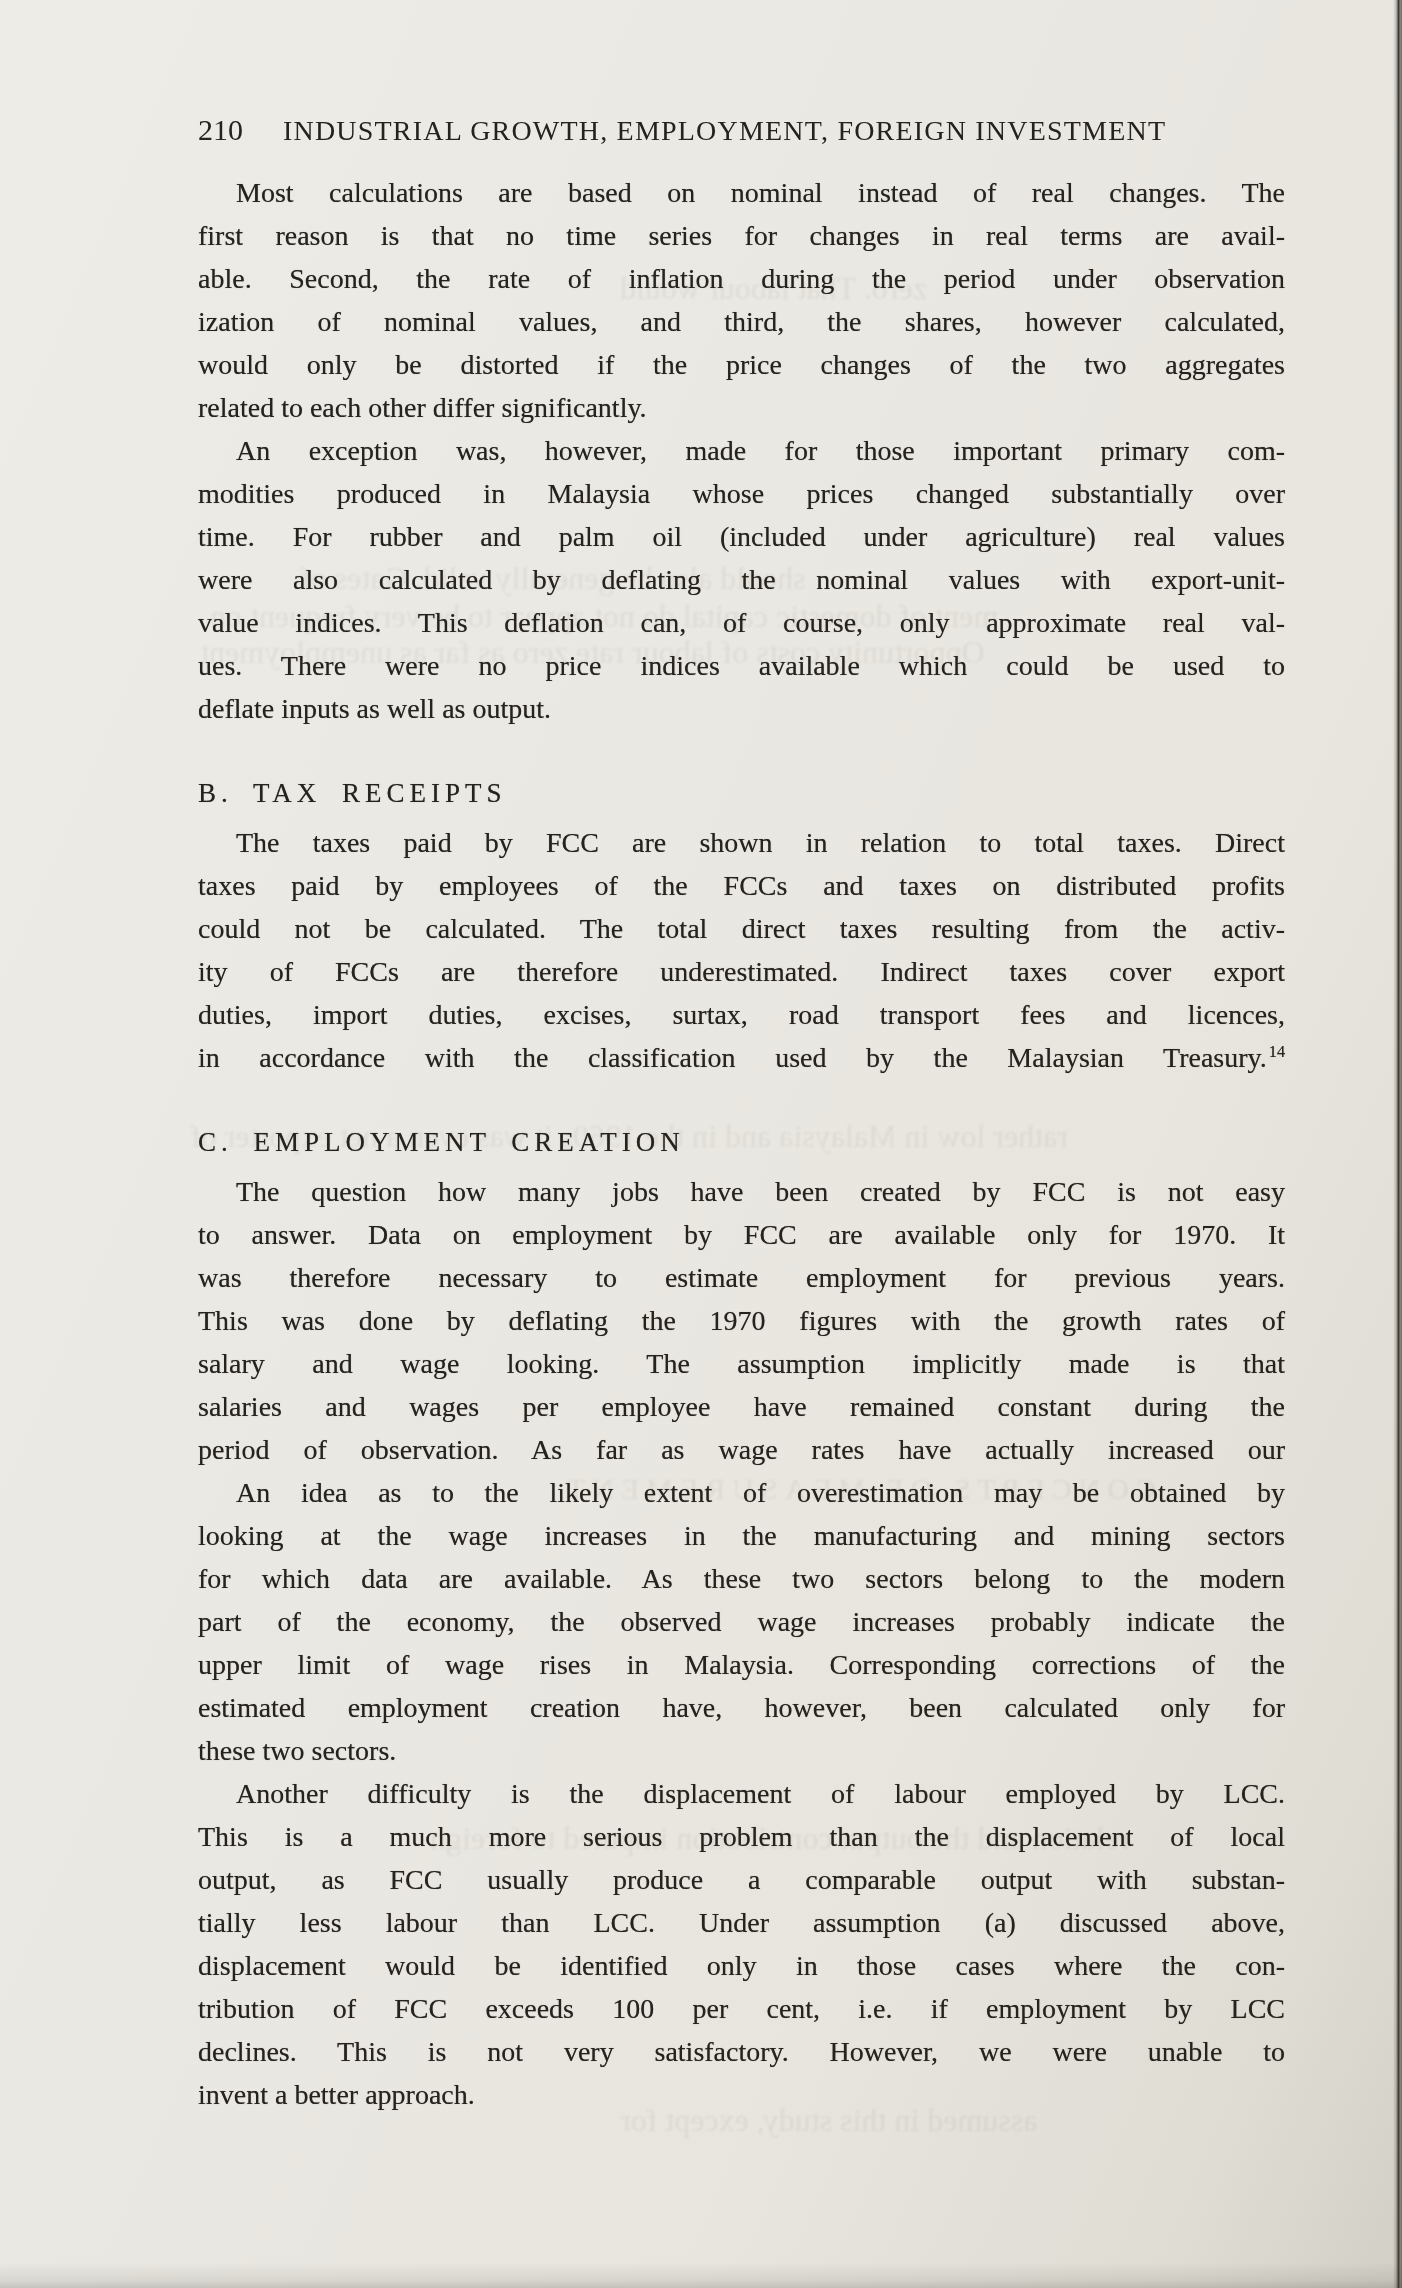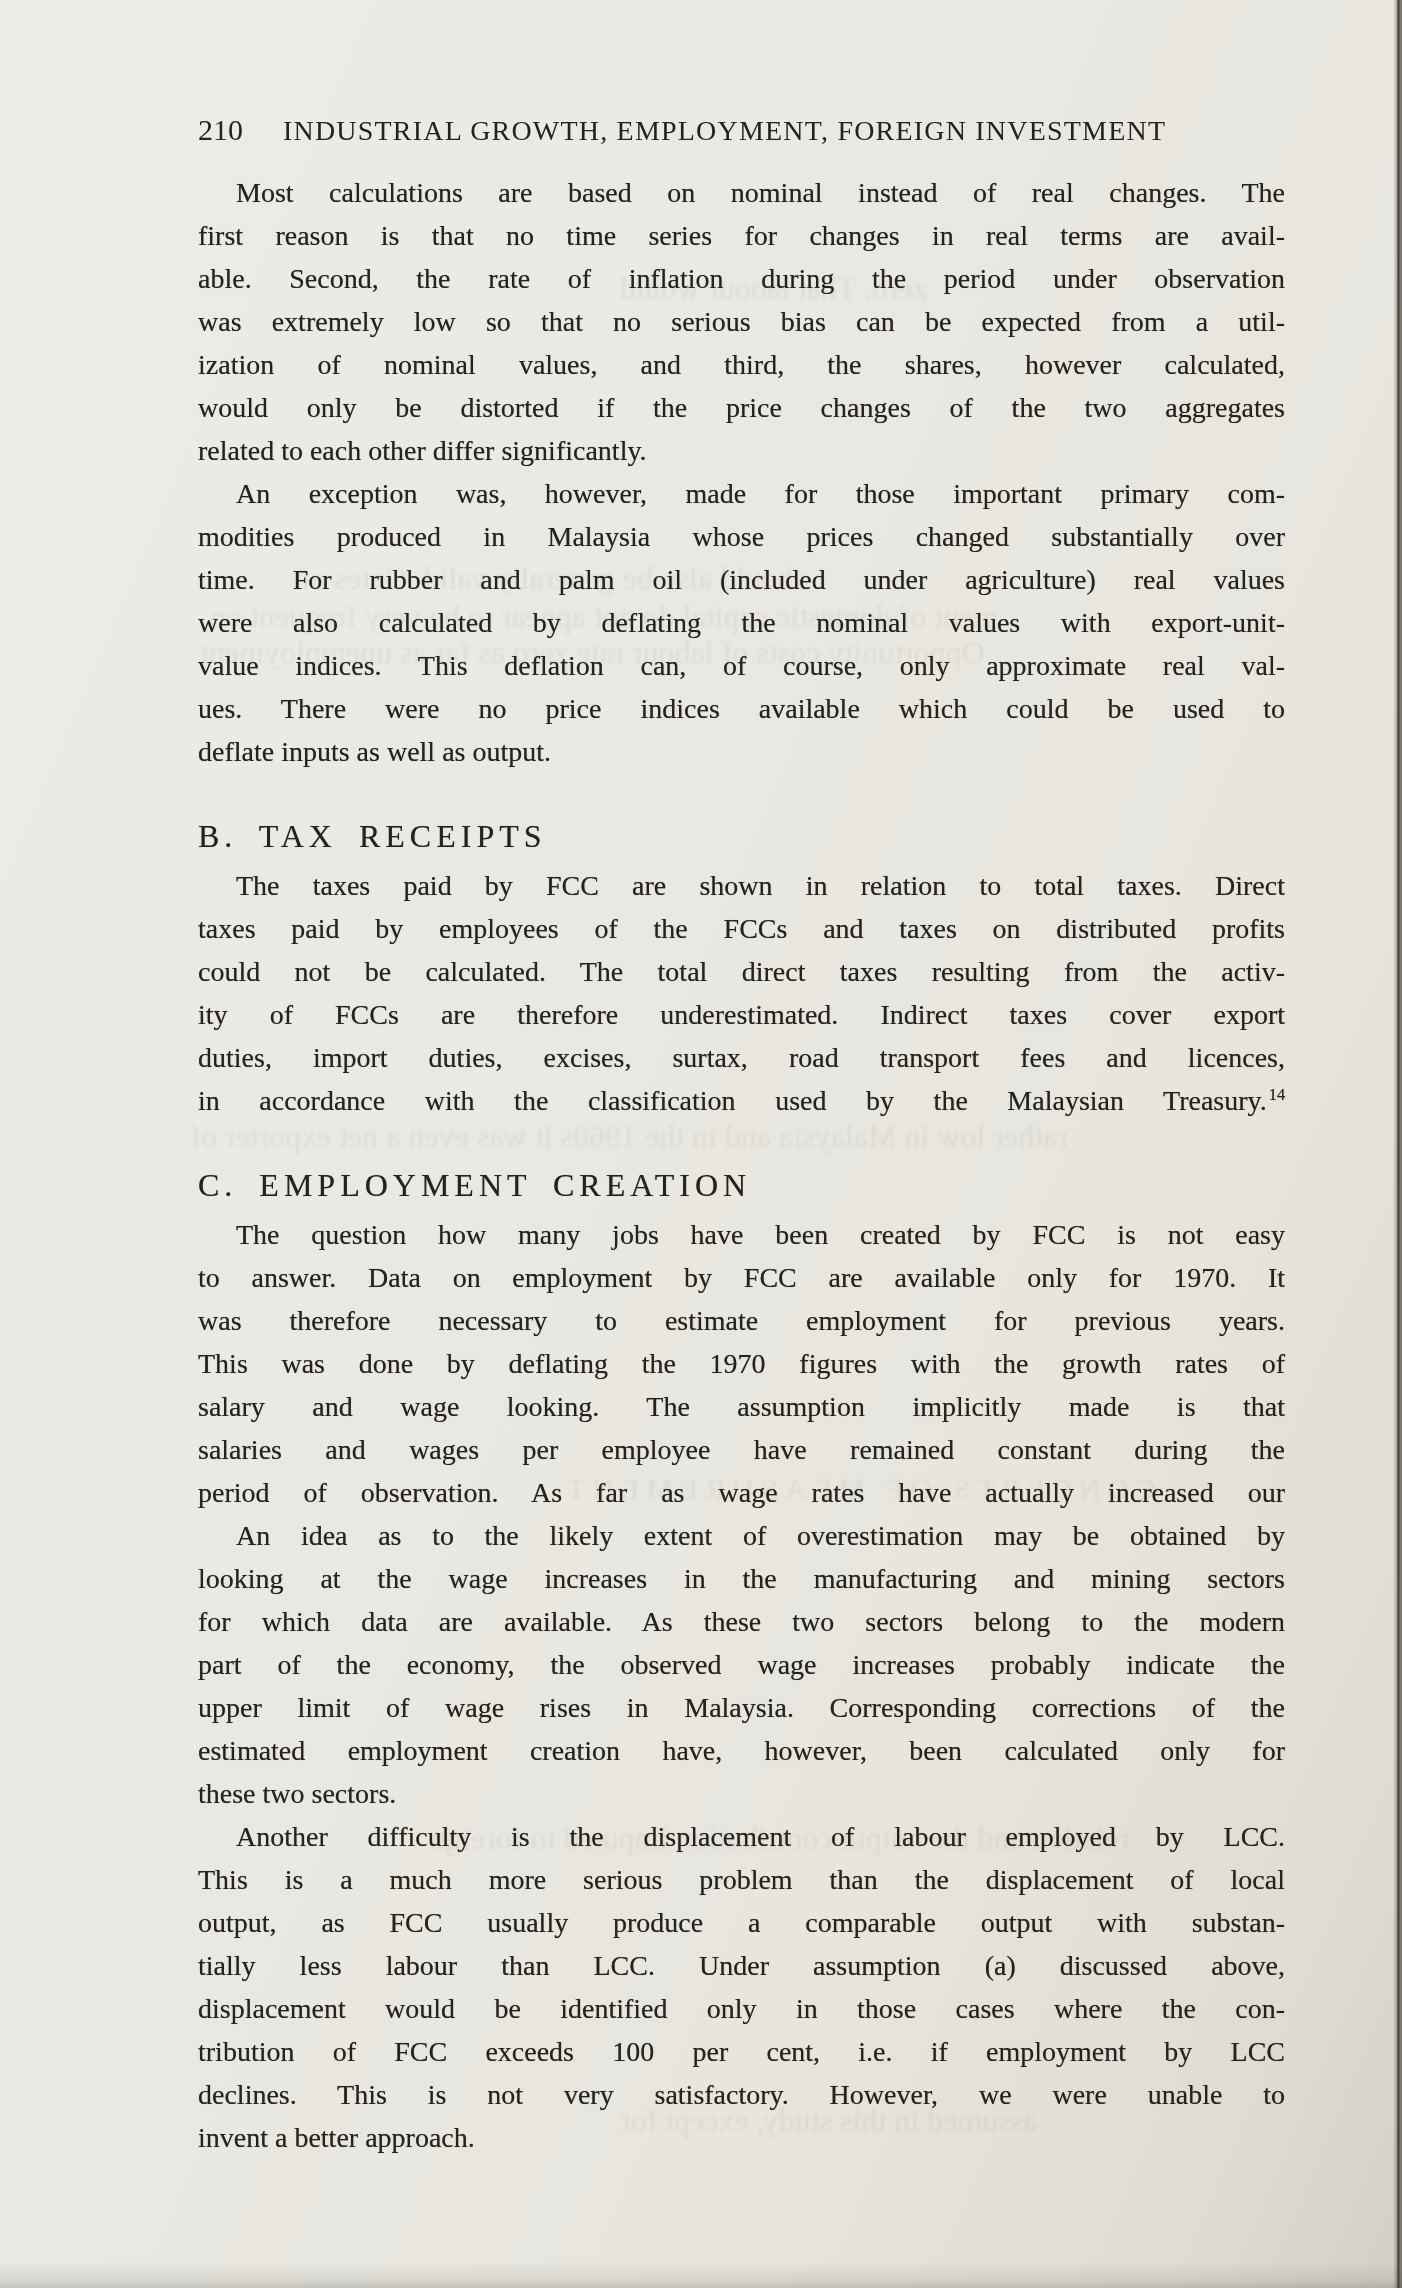--- a/index.html
+++ b/index.html
@@ -35,21 +35,21 @@
   .para:first-of-type{margin-top:22px;}
   .line{
     font-size:28px;line-height:43px;
     text-align:justify;text-align-last:justify;
     text-shadow:0 0 0.7px rgba(38,35,30,0.55);
   }
   .line.last{text-align-last:left;}
   .para .line:first-child{text-indent:38px;}
   .line sup{font-size:58%;vertical-align:super;line-height:0;margin-left:2px;}
   .heading{
-    font-size:32px;line-height:43px;
+    font-size:27px;line-height:43px;
     letter-spacing:5px;word-spacing:9px;
     margin:42px 0 6px 0;
     text-shadow:0 0 0.7px rgba(38,35,30,0.5);
   }
   .ghosts{position:absolute;top:0;left:0;width:1402px;height:2288px;pointer-events:none;}
   .ghost{
     position:absolute;
     transform:scaleX(-1);
     color:#5f5a4d;
     opacity:0.085;
@@ -76,21 +76,20 @@
   <main>
     <header>
       <span class="pagenum">210</span>
       <span>INDUSTRIAL GROWTH, EMPLOYMENT, FOREIGN INVESTMENT</span>
     </header>
 
     <div class="para">
         <div class="line">Most calculations are based on nominal instead of real changes. The</div>
         <div class="line">first reason is that no time series for changes in real terms are avail-</div>
         <div class="line">able. Second, the rate of inflation during the period under observation</div>
-        <div class="line">was extremely low so that no serious bias can be expected from a util-</div>
         <div class="line">ization of nominal values, and third, the shares, however calculated,</div>
         <div class="line">would only be distorted if the price changes of the two aggregates</div>
         <div class="line last">related to each other differ significantly.</div>
       </div>
     <div class="para">
         <div class="line">An exception was, however, made for those important primary com-</div>
         <div class="line">modities produced in Malaysia whose prices changed substantially over</div>
         <div class="line">time. For rubber and palm oil (included under agriculture) real values</div>
         <div class="line">were also calculated by deflating the nominal values with export-unit-</div>
         <div class="line">value indices. This deflation can, of course, only approximate real val-</div>

